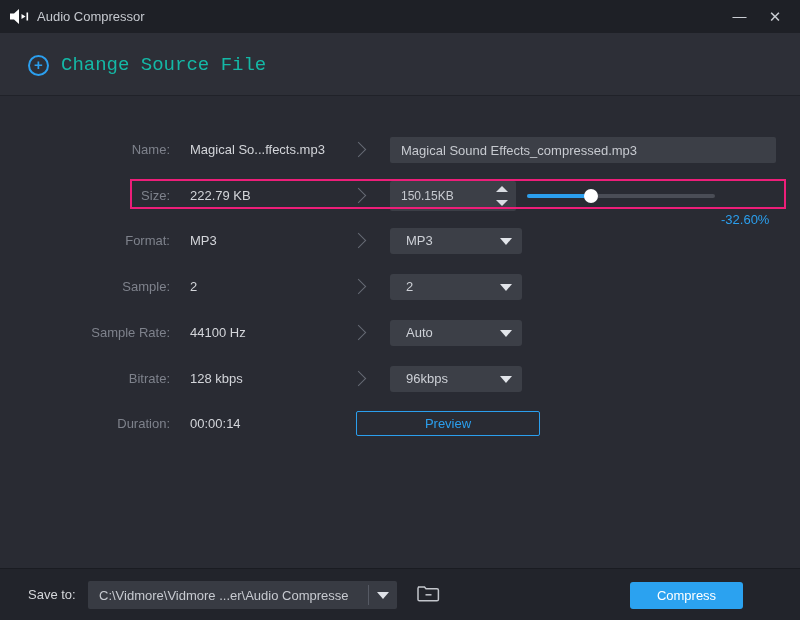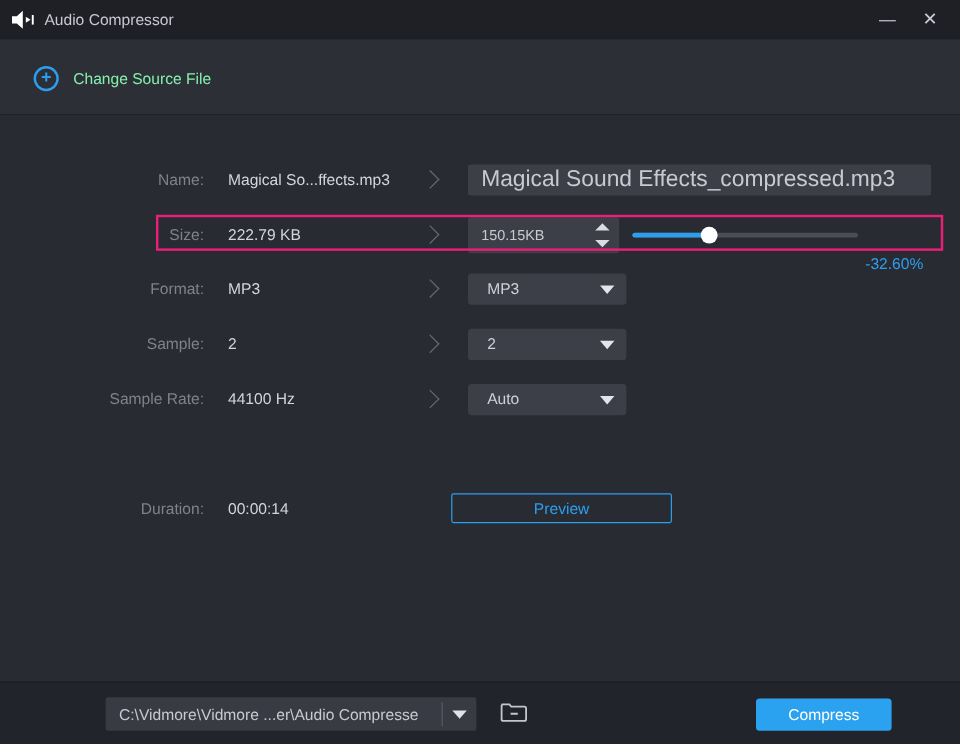--- a/index.html
+++ b/index.html
@@ -16,38 +16,38 @@
   .win-btn { position:absolute; top:0; width:34px; height:33px; line-height:33px; text-align:center;
              color:#c9ccd2; font-size:14px; cursor:pointer; user-select:none; }
   .win-min { right:44px; letter-spacing:-1px; }
   .win-close { right:8px; font-size:15px; }
   
   .header { position:absolute; top:33px; left:0; right:0; height:63px; background:#2d2f37; border-bottom:1px solid #202229; }
   .change-source { position:absolute; left:28px; top:20px; height:24px; display:flex; align-items:center; gap:12px;
                    background:transparent; border:none; cursor:pointer; font-family:inherit; }
   .plus-circle { display:inline-block; width:21px; height:21px; border:2px solid #2b9fee; border-radius:50%;
                  color:#2b9fee; font-size:15px; font-weight:bold; line-height:16px; text-align:center; }
-  .cs-label { font-size:13px; color:#86efac; }
+  .cs-label { font-size:19px; color:#14b8a6;font-family:Liberation Mono, monospace; }
   
   .main { position:absolute; top:96px; left:0; right:0; bottom:52px; background:#292b33; }
   .row { position:absolute; left:0; width:800px; height:32px; }
   .row-name        { top:38px; }
   .row-size        { top:84px; }
   .row-format      { top:129px; }
   .row-channel     { top:175px; }
   .row-sample-rate { top:221px; }
   .row-bitrate     { top:267px; }
   .row-duration    { top:312px; }
   .lbl { position:absolute; left:0; top:0; width:170px; height:32px; line-height:32px;
          text-align:right; font-size:13px; color:#7e828c; }
   .val { position:absolute; left:190px; top:0; height:32px; line-height:32px; font-size:13px; color:#d3d5da; }
   .chev { position:absolute; left:353px; top:10px; width:11px; height:11px;
           border-top:1px solid #666a75; border-right:1px solid #666a75; transform:rotate(45deg); }
   .text-input { position:absolute; left:390px; top:3px; width:386px; height:26px; background:#3c3f47;
-                border:none; border-radius:2px; color:#c7cad0; font-size:19px; padding:0 11px; font-family:inherit; outline:none; }
+                border:none; border-radius:2px; color:#c7cad0; font-size:13px; padding:0 11px; font-family:inherit; outline:none; }
   
   .size-highlight { position:absolute; left:130px; top:83px; width:656px; height:30px;
                     border:2px solid #ed1e79; pointer-events:none; z-index:5; }
   .spinner { position:absolute; left:390px; top:1px; width:126px; height:30px; background:#3c3f47; border-radius:2px; }
   .spinner input { position:absolute; left:0; top:0; width:92px; height:30px; background:transparent; border:none;
                    color:#c7cad0; font-size:12px; padding:0 11px; font-family:inherit; outline:none; }
   .spin-btns { position:absolute; right:7px; top:0; width:14px; height:30px; cursor:pointer; }
   .spin-up   { position:absolute; left:1px; top:5px;    width:0; height:0;
                border-left:6px solid transparent; border-right:6px solid transparent; border-bottom:6px solid #d9dce2; }
   .spin-down { position:absolute; left:1px; bottom:5px; width:0; height:0;
@@ -56,21 +56,21 @@
   .slider-track  { position:absolute; left:0; right:0; top:14px; height:4px; background:#4a4d56; border-radius:2px; }
   .slider-fill   { position:absolute; left:0; top:14px; height:4px; background:#2b9fee; border-radius:2px; }
   .slider-handle { position:absolute; top:9px; width:14px; height:14px; margin-left:-7px; border-radius:50%; background:#ffffff; }
   .reduction { position:absolute; left:721px; top:0; height:32px; line-height:32px; font-size:13px; color:#2b9fee;margin-top:24px; }
   
   .dropdown { position:absolute; left:390px; top:3px; width:132px; height:26px; background:#3c3f47; border-radius:3px; cursor:pointer; }
   .dd-value { position:absolute; left:16px; top:0; height:26px; line-height:26px; font-size:13px; color:#cdd0d6; }
   .dd-arrow { position:absolute; right:10px; top:10px; width:0; height:0;
               border-left:6px solid transparent; border-right:6px solid transparent; border-top:7px solid #e2e5ea; }
   .preview-btn { position:absolute; left:356px; top:3px; width:184px; height:25px; background:transparent;
-                 border:1px solid #2b9fee; border-radius:2px; color:#2b9fee; font-size:13px; font-family:inherit; cursor:pointer;margin-left:20px; }
+                 border:1px solid #2b9fee; border-radius:2px; color:#2b9fee; font-size:13px; font-family:inherit; cursor:pointer; }
   
   .footer { position:absolute; left:0; right:0; bottom:0; height:52px; background:#22242b; border-top:1px solid #1a1c22; }
   .save-label { position:absolute; left:28px; top:0; height:52px; line-height:52px; font-size:13px; color:#d5d7db; }
   .path-combo { position:absolute; left:88px; top:12px; width:309px; height:28px; background:#383b43; border-radius:2px; cursor:pointer; }
   .path-input { position:absolute; left:0; top:0; width:272px; height:28px; background:transparent; border:none;
                 color:#c7cad0; font-size:13px; padding:0 11px; font-family:inherit; outline:none; }
   .combo-divider { position:absolute; right:28px; top:4px; bottom:4px; width:1px; background:#565a64; }
   .combo-arrow { position:absolute; right:8px; top:11px; width:0; height:0;
                  border-left:6px solid transparent; border-right:6px solid transparent; border-top:7px solid #dfe2e8; cursor:pointer; }
   .folder-btn { position:absolute; left:411px; top:12px; width:36px; height:28px; background:transparent; border:none; cursor:pointer; padding:0; }
@@ -155,30 +155,40 @@
     <div class="row row-sample-rate">
       <span class="lbl">Sample Rate:</span>
       <span class="val">44100 Hz</span>
       <span class="chev"></span>
       <div class="dropdown">
         <span class="dd-value">Auto</span>
         <span class="dd-arrow"></span>
       </div>
     </div>
 
+    <div class="row row-bitrate">
+      <span class="lbl">Bitrate:</span>
+      <span class="val">128 kbps</span>
+      <span class="chev"></span>
+      <div class="dropdown">
+        <span class="dd-value">96kbps</span>
+        <span class="dd-arrow"></span>
+      </div>
+    </div>
 
     <div class="row row-duration">
       <span class="lbl">Duration:</span>
       <span class="val">00:00:14</span>
       <button class="preview-btn">Preview</button>
     </div>
 
   </div>
 
   <div class="footer">
+    <span class="save-label">Save to:</span>
     <div class="path-combo">
       <input class="path-input" type="text" value="C:\Vidmore\Vidmore ...er\Audio Compressed" style="">
       <span class="combo-divider"></span>
       <span class="combo-arrow"></span>
     </div>
     <button class="folder-btn">
       <svg width="26" height="22" viewBox="0 0 26 22">
         <path d="M3.2 5.2 h6.5 l1.5 1.8 h11 a1.4 1.4 0 0 1 1.4 1.4 v9.2 a1.4 1.4 0 0 1 -1.4 1.4 h-17.6 a1.4 1.4 0 0 1 -1.4 -1.4 v-11 a1.4 1.4 0 0 1 1.4 -1.4 z" transform="translate(-1.2,-1.2)" fill="none" stroke="#c3c6cc" stroke-width="1.5"></path>
         <line x1="9.5" y1="11.8" x2="15.5" y2="11.8" stroke="#c3c6cc" stroke-width="1.5"></line>
       </svg>

